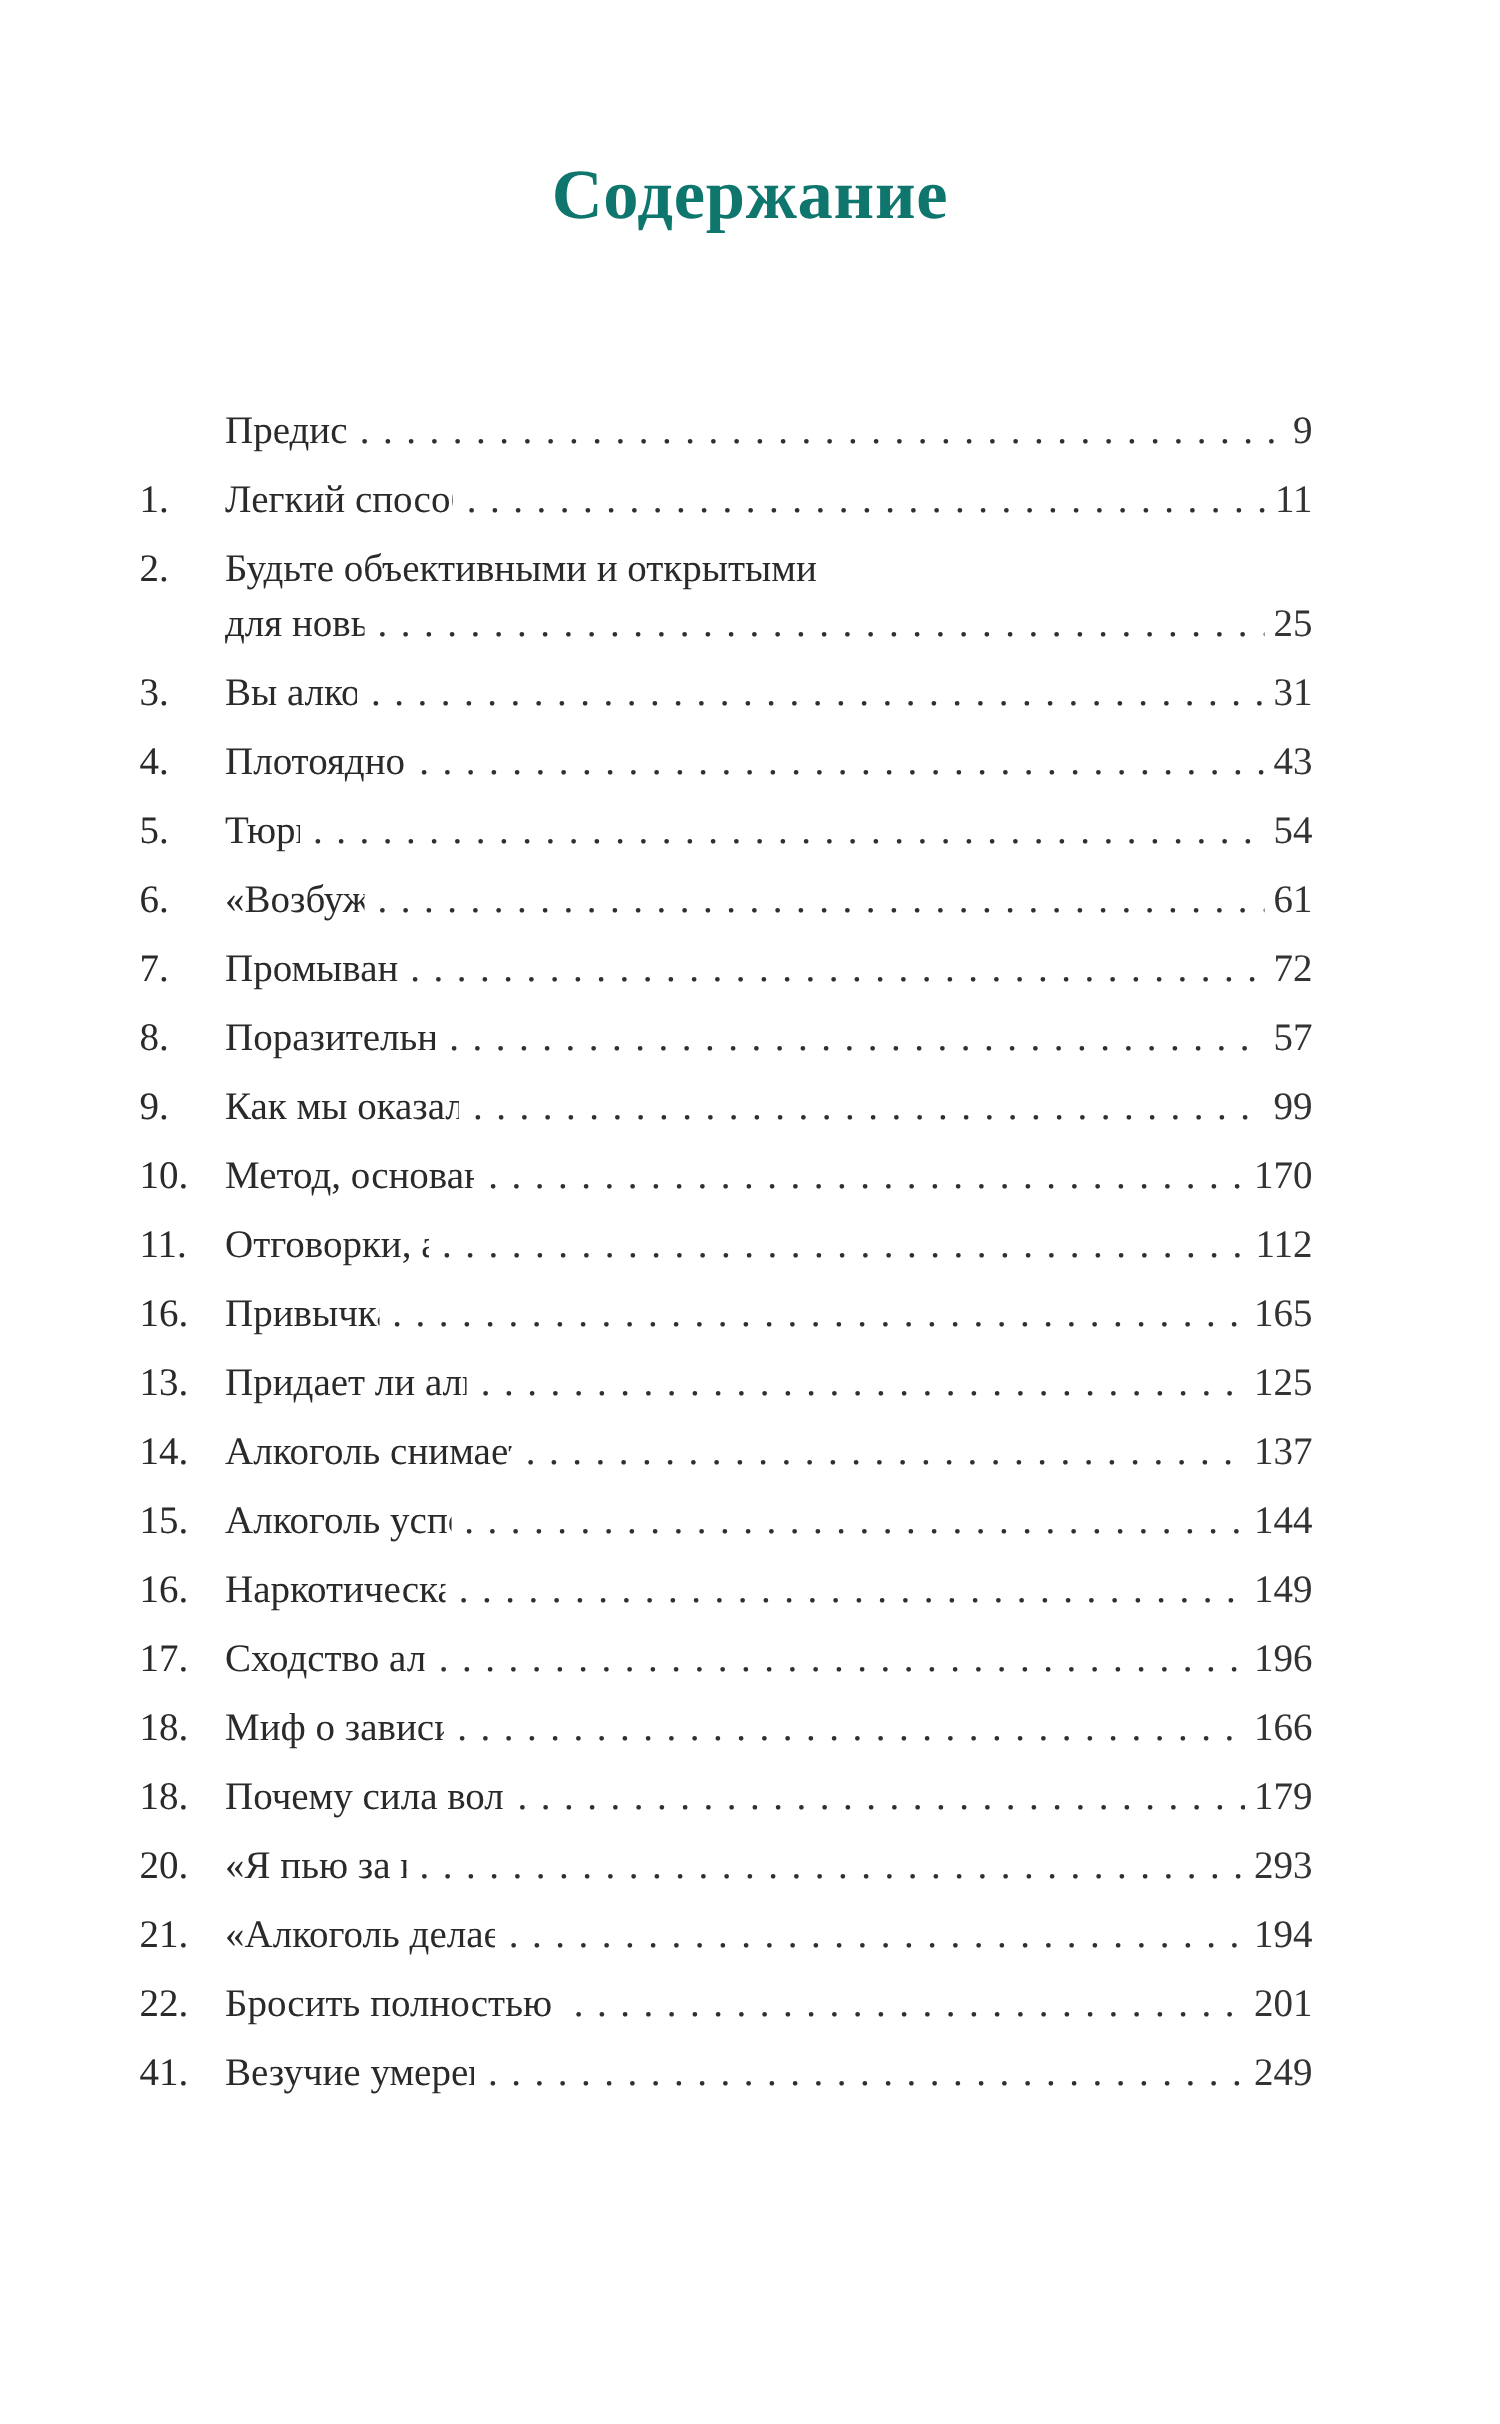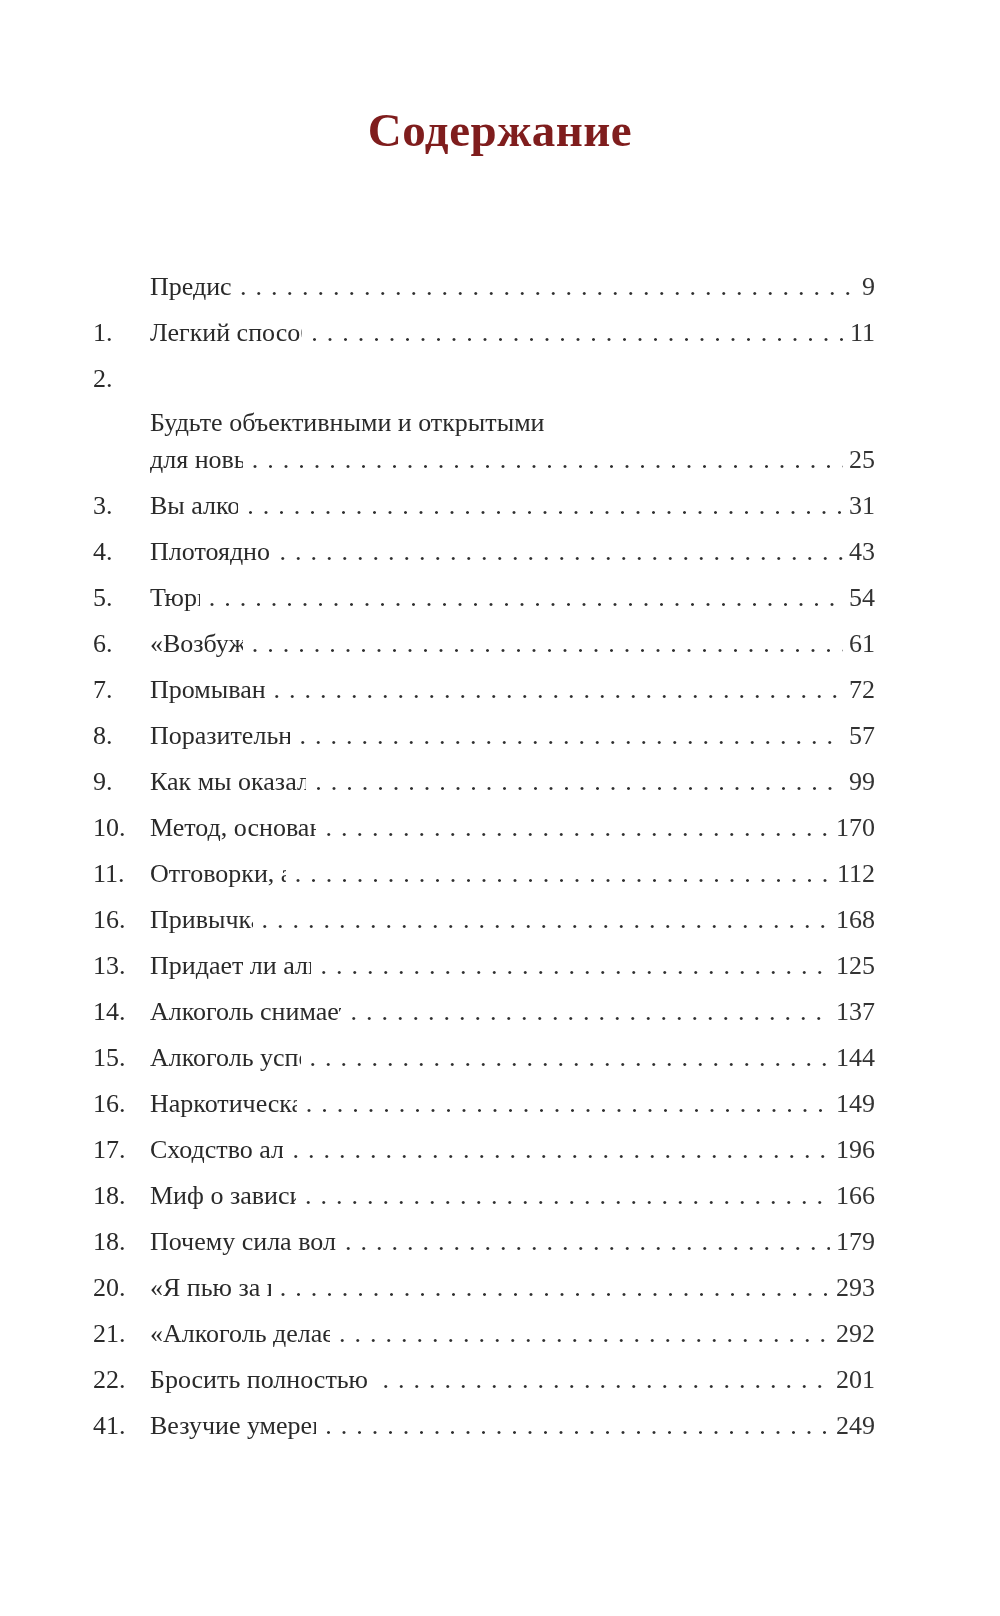--- a/index.html
+++ b/index.html
@@ -19,21 +19,21 @@
     position: absolute;
     inset: 0;
     background: #ffffff;
   }
   .page-title {
     margin: 102px 0 0 0;
     text-align: center;
     font-size: 47px;
     font-weight: 700;
     line-height: 1.2;
-    color: #7f1d1d;
+    color: #0f766e;
     letter-spacing: 0.5px;
   }
   .toc {
     margin: 110px 0 0 93px;
     width: 782px;
     font-size: 26px;
   }
   .toc-row {
     display: flex;
     align-items: flex-start;
@@ -45,21 +45,20 @@
     line-height: 37px;
     white-space: nowrap;
   }
   .toc-body {
     flex: 1 1 auto;
     min-width: 0;
   }
   .toc-plain {
     line-height: 37px;
     white-space: nowrap;
-    margin-top: 44px;
   }
   .toc-line {
     display: flex;
     align-items: baseline;
     line-height: 37px;
   }
   .toc-title {
     white-space: nowrap;
     flex: 0 1 auto;
     overflow: hidden;
@@ -221,21 +220,21 @@
       </div>
     </div>
   </div>
 
   <div class="toc-row">
     <span class="toc-num">16.</span>
     <div class="toc-body">
       <div class="toc-line">
         <span class="toc-title">Привычка к вкусу</span>
         <span class="toc-leader"></span>
-        <span class="toc-page">168</span>
+        <span class="toc-page">165</span>
       </div>
     </div>
   </div>
 
   <div class="toc-row">
     <span class="toc-num">13.</span>
     <div class="toc-body">
       <div class="toc-line">
         <span class="toc-title">Придает ли алкоголь смелости?</span>
         <span class="toc-leader"></span>
@@ -320,21 +319,21 @@
       </div>
     </div>
   </div>
 
   <div class="toc-row">
     <span class="toc-num">21.</span>
     <div class="toc-body">
       <div class="toc-line">
         <span class="toc-title">«Алкоголь делает меня счастливым»</span>
         <span class="toc-leader"></span>
-        <span class="toc-page">292</span>
+        <span class="toc-page">194</span>
       </div>
     </div>
   </div>
 
   <div class="toc-row">
     <span class="toc-num">22.</span>
     <div class="toc-body">
       <div class="toc-line">
         <span class="toc-title">Бросить полностью или уменьшить потребление?</span>
         <span class="toc-leader"></span>

